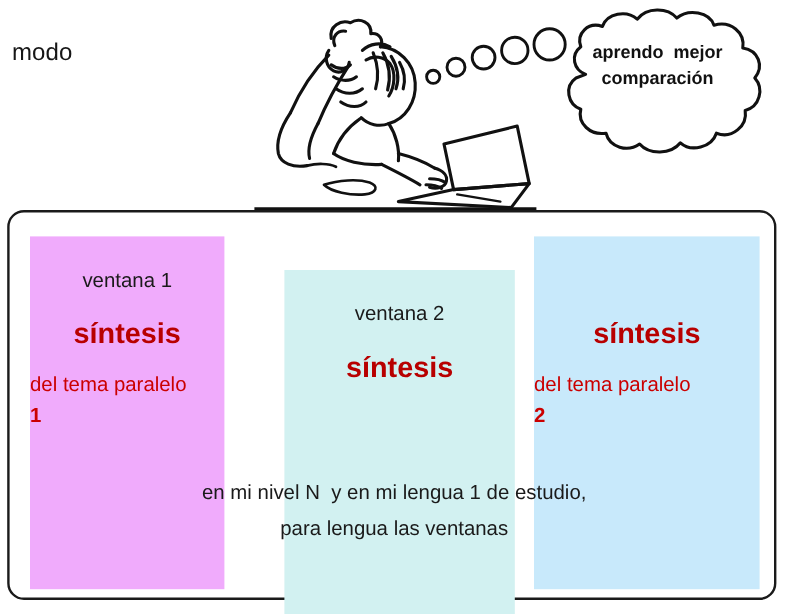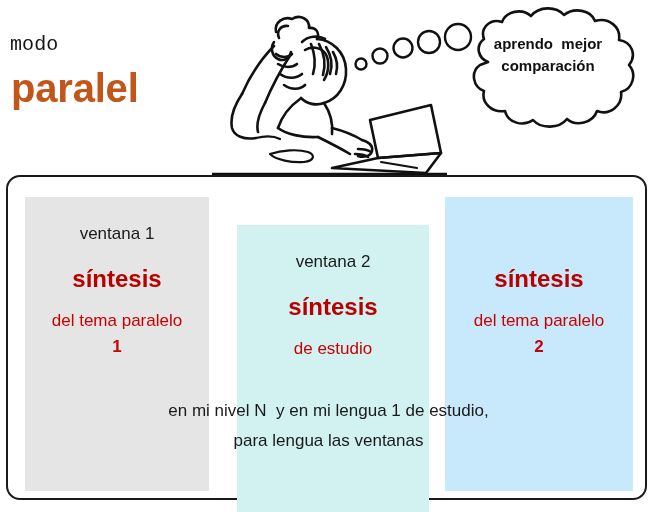--- a/index.html
+++ b/index.html
@@ -24,21 +24,20 @@
     height: 175px;
   }
 
   #mode-label {
     position: absolute;
     left: 10px;
     top: 33px;
     font-size: 20px;
     color: #161616;
     letter-spacing: 0.1px;
-    font-family: Liberation Mono, monospace;
   }
 
   #mode-value {
     position: absolute;
     left: 11px;
     top: 66px;
     font-size: 40px;
     font-weight: bold;
     color: #C2561A;
     letter-spacing: -0.2px;
@@ -101,21 +100,21 @@
     left: 0; top: 0;
     width: 641px;
     height: 325px;
   }
 
   .column {
     position: absolute;
     top: 20px;
     height: 294px;
   }
-  .column.c0 { left: 17px;  width: 184px; background: #e5e5e5; }
+  .column.c0 { left: 17px;  width: 162px; background: #f0abfc; }
   .column.c1 { left: 229px; width: 192px; background: #D2F1F1; margin-top: 28px; }
   .column.c2 { left: 437px; width: 188px; background: #C8E9FB; }
 
   .col-window {
     position: absolute;
     top: 27px;
     left: 0; right: 0;
     text-align: center;
     font-size: 17px;
     color: #1a1a1a;
@@ -126,21 +125,20 @@
     left: 0; right: 0;
     text-align: center;
     font-size: 24px;
     font-weight: bold;
     color: #B80000;
   }
   .col-body {
     position: absolute;
     top: 111px;
     left: 0; right: 0;
-    text-align: center;
     font-size: 17px;
     color: #CB0000;
     line-height: 26px;
   }
   .col-body .bline { display: block; }
   .col-body .bline.strong { font-weight: bold; }
 
   
   #footer-text {
     position: absolute;
@@ -154,21 +152,20 @@
     pointer-events: none;
   }
   #footer-text .fline { display: block; white-space: pre; }
 </style>
 </head>
 <body>
 
 <div id="header">
 
   <div id="mode-label">modo</div>
-  <div id="mode-value">paralel</div>
 
   <div id="illustration">
     <svg width="235" height="176" viewBox="0 0 235 176" fill="none" stroke="#111111" stroke-width="2.6" stroke-linecap="round" stroke-linejoin="round">
 
       <path d="M64 30 C62 20 72 14 80 17 C88 12 98 17 97 26 C104 25 108 31 105 37"></path>
       <path d="M67 36 C64 29 69 23 76 24"></path>
 
       <path d="M105 37 C120 38 133 50 134 67 C135 83 126 97 112 101"></path>
       <path d="M112 101 C104 104 95 102 89 96"></path>
 
@@ -263,21 +260,20 @@
       <div class="col-body">
         <span class="bline">del tema paralelo</span>
         <span class="bline strong">1</span>
       </div>
     </div>
 
     <div class="column c1">
       <div class="col-window">ventana 2</div>
       <div class="col-title">síntesis</div>
       <div class="col-body">
-        <span class="bline">de estudio</span>
       </div>
     </div>
 
     <div class="column c2">
       <div class="col-title">síntesis</div>
       <div class="col-body">
         <span class="bline">del tema paralelo</span>
         <span class="bline strong">2</span>
       </div>
     </div>

